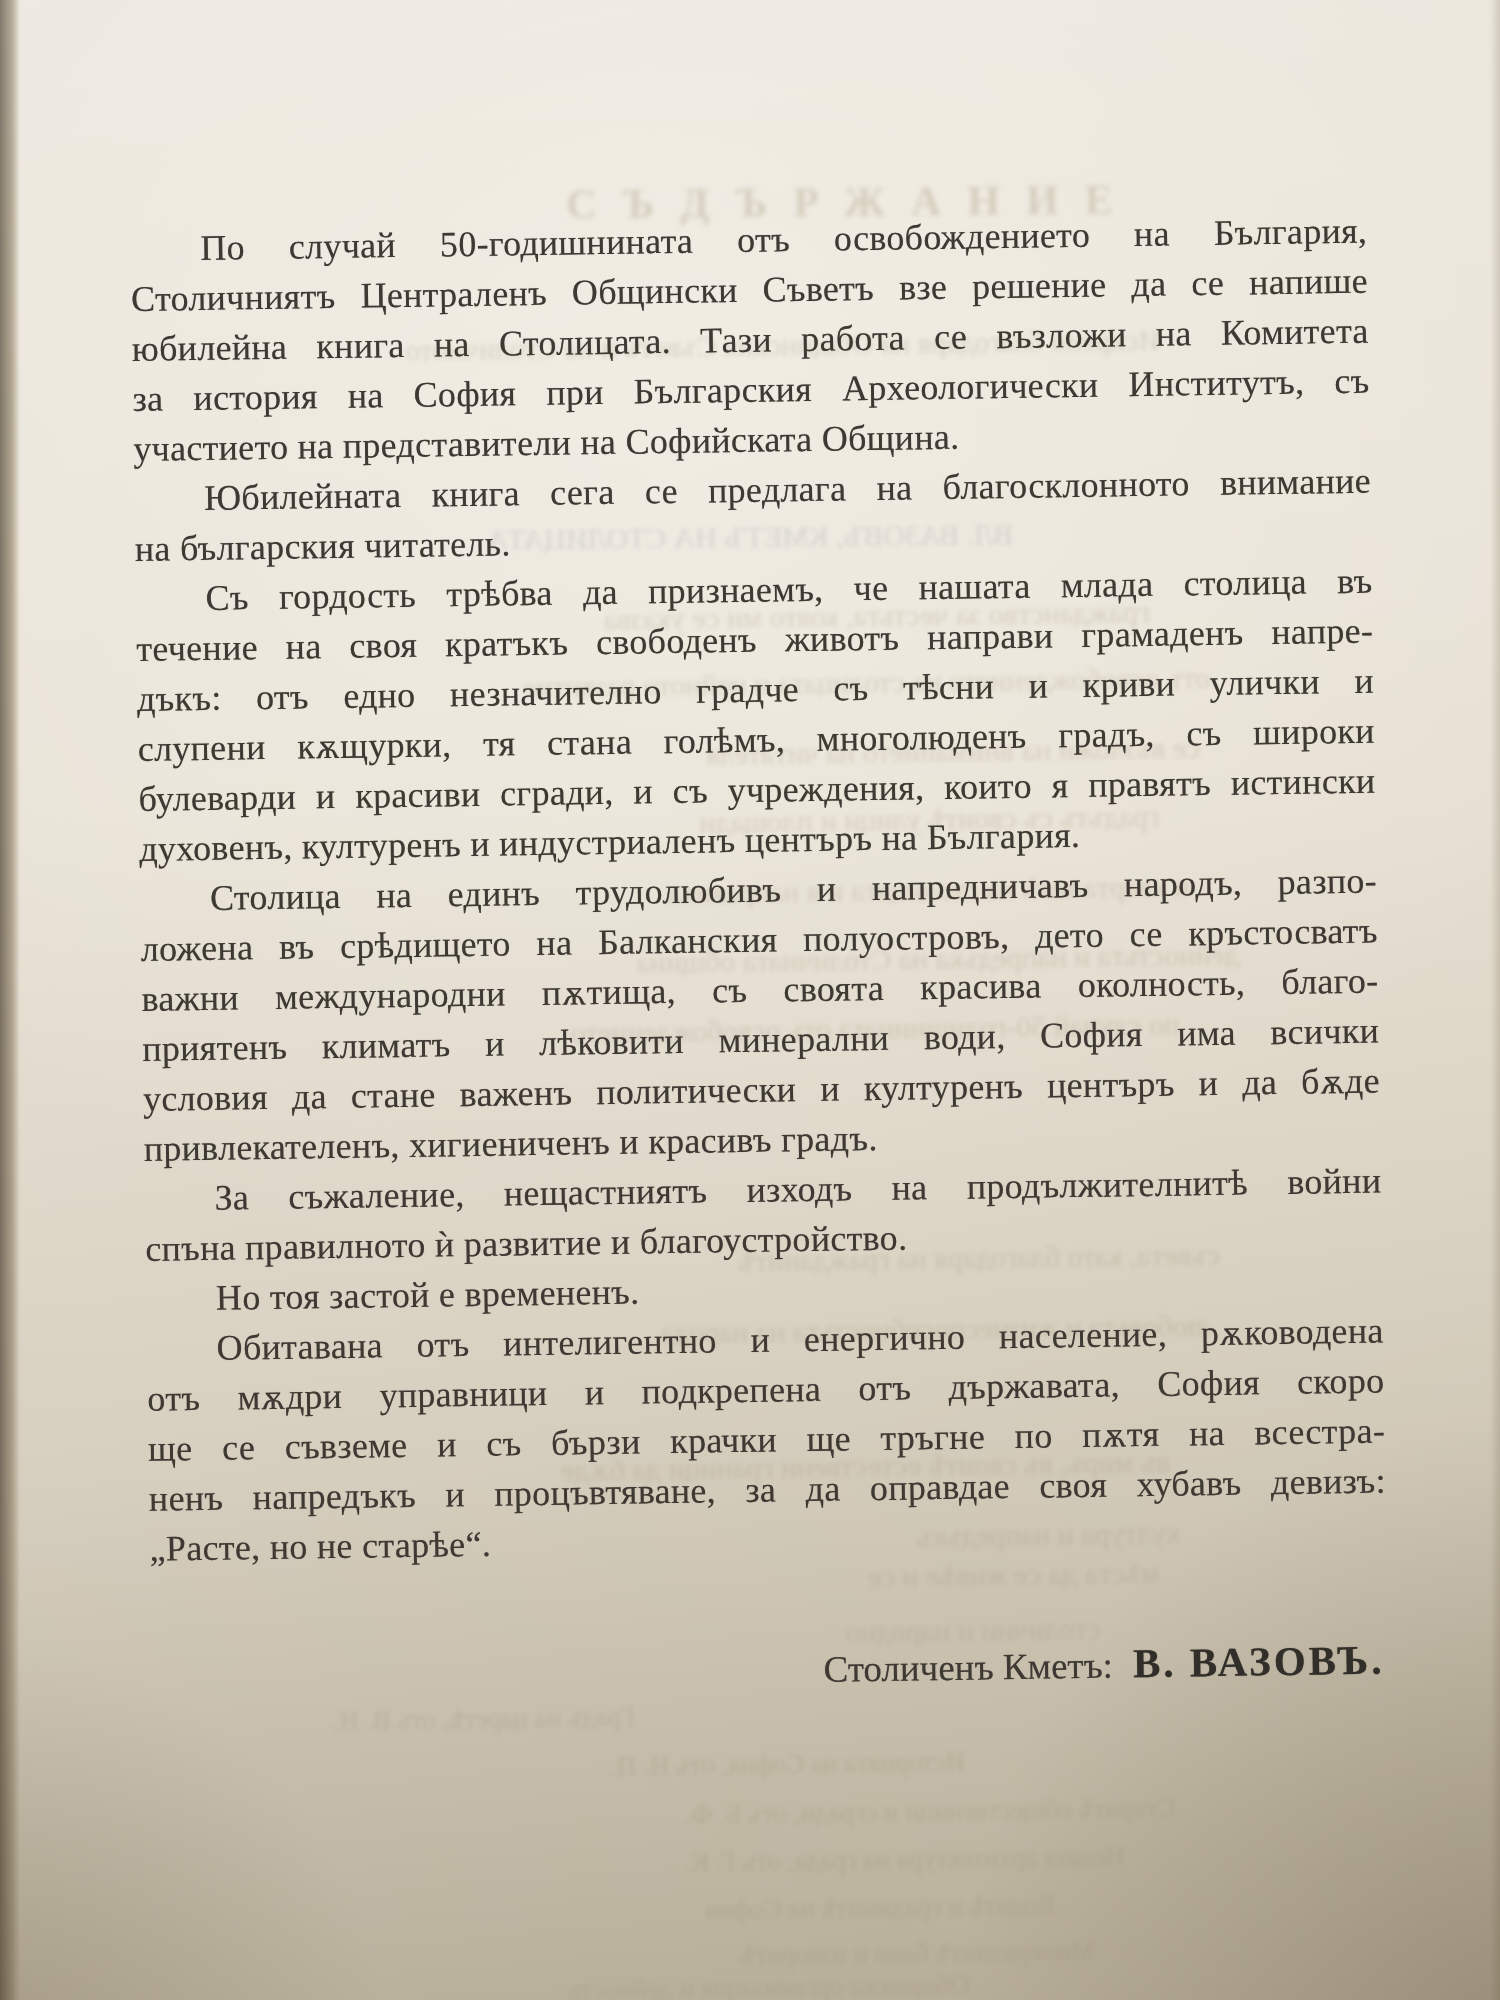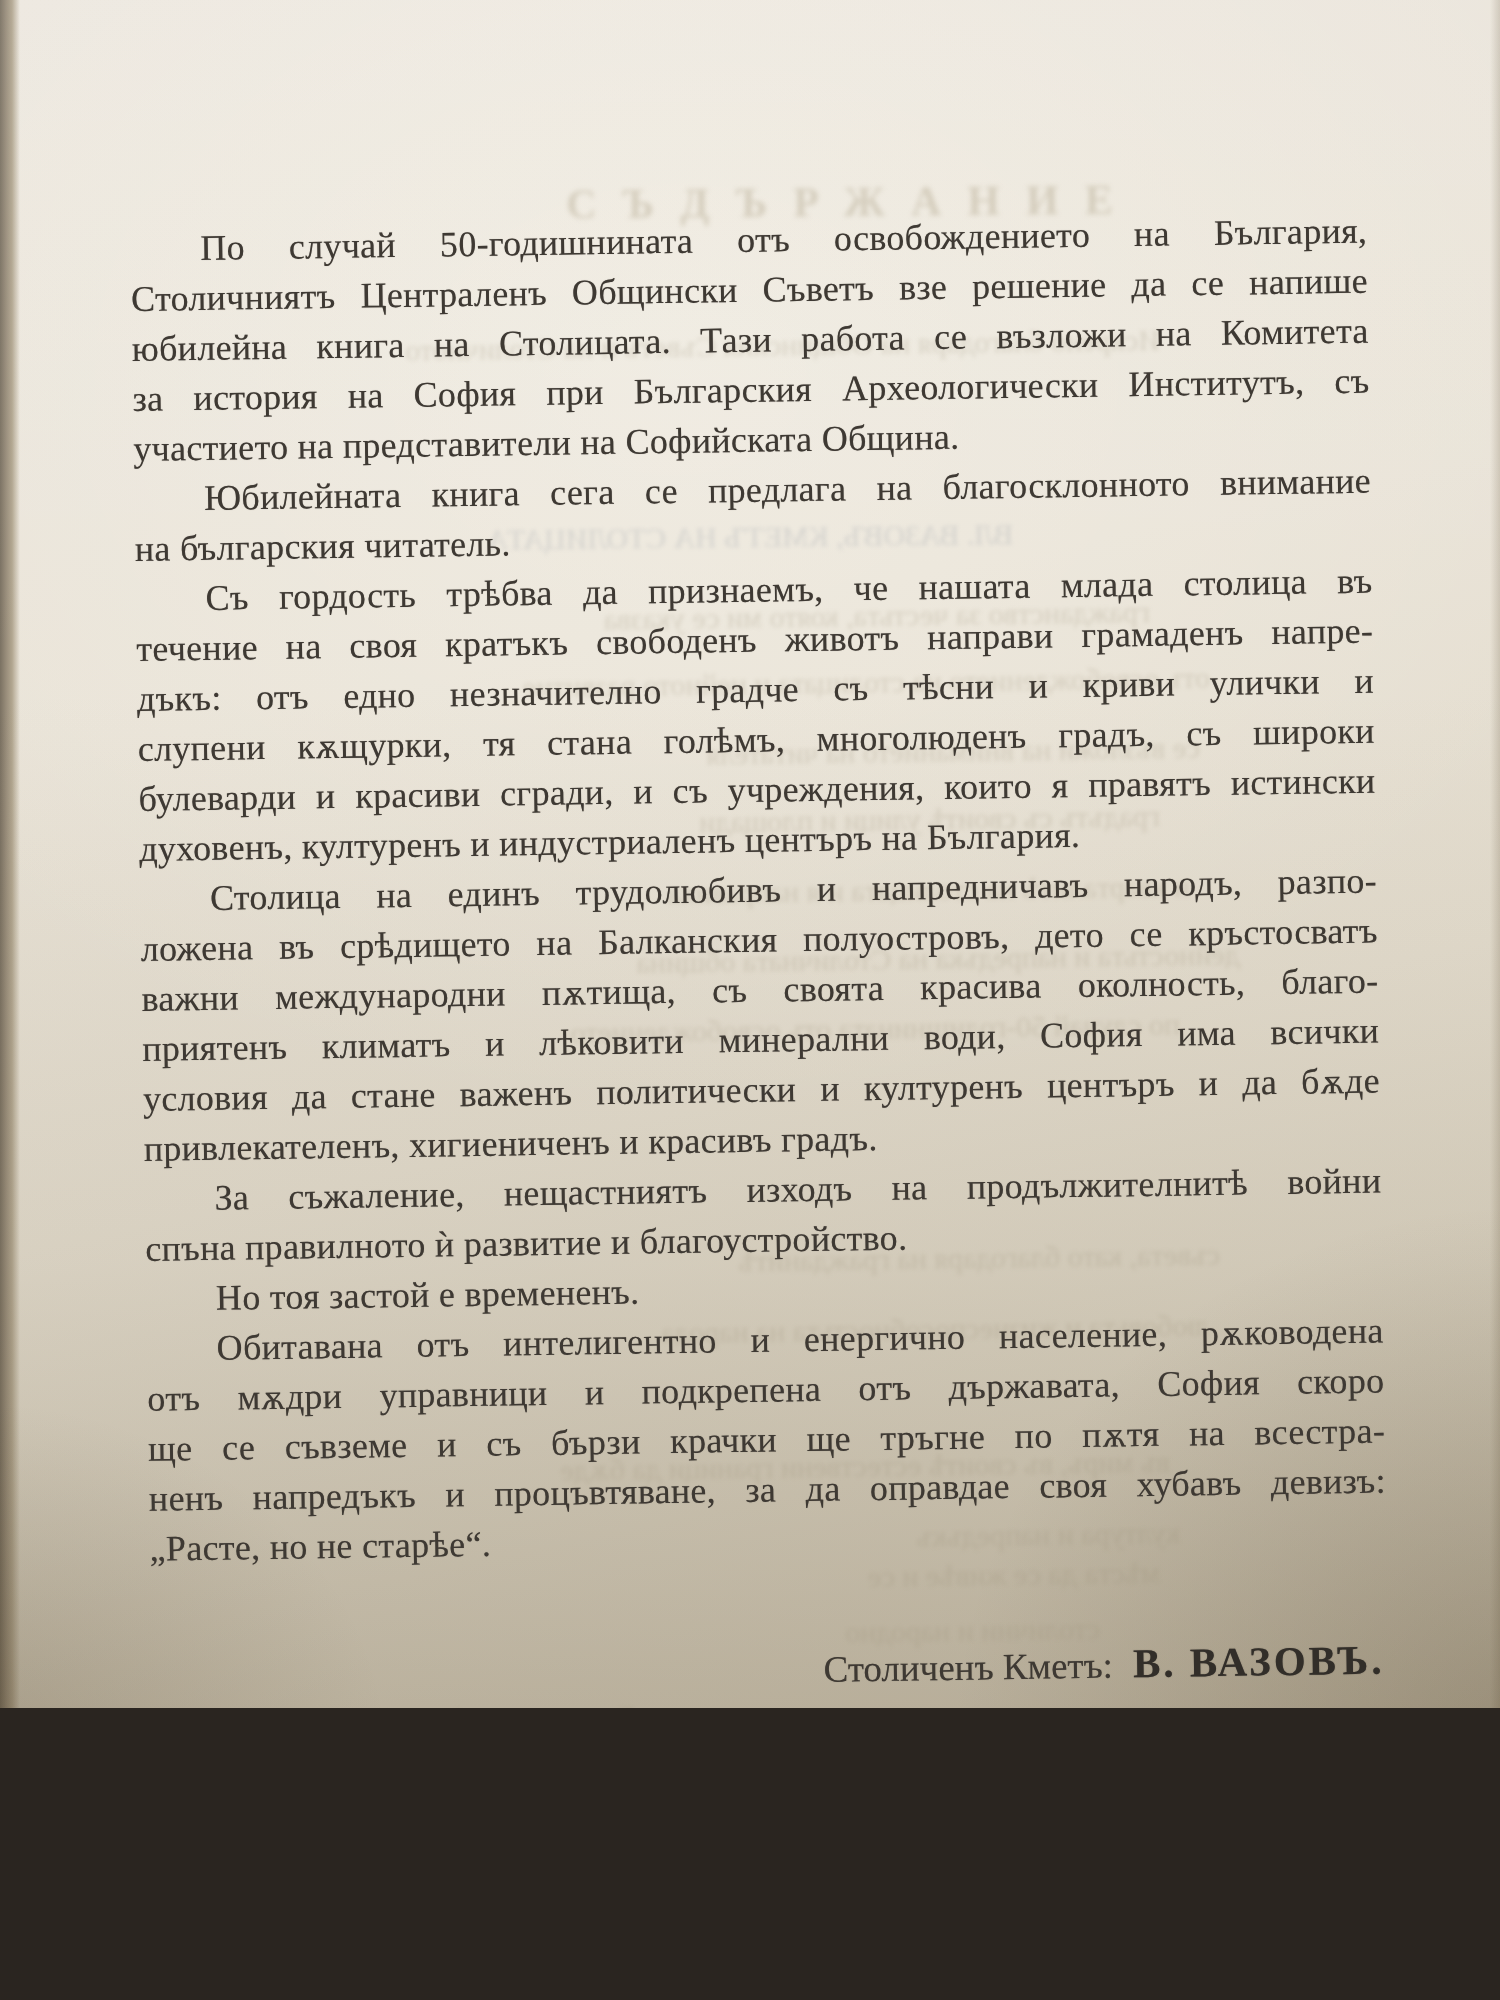--- a/index.html
+++ b/index.html
@@ -1,16 +1,16 @@
 <!DOCTYPE html>
 <html><head>
 <meta charset="utf-8">
 <style>
   html,body{margin:0;padding:0;background:#2a2520;}
-  .photo{position:relative;width:1500px;height:1708px;overflow:hidden;
+  .photo{position:relative;width:1500px;height:2000px;overflow:hidden;
     background:
       radial-gradient(120% 80% at 45% 22%, rgba(255,253,246,.30) 0%, rgba(255,253,246,0) 55%),
       linear-gradient(168deg,#ece7de 0%,#e9e3d7 38%,#e2dbcc 62%,#d7cfbd 82%,#cdc4b0 100%);
     font-family:"Liberation Serif","DejaVu Serif",serif;}
   .gutter{position:absolute;left:0;top:0;bottom:0;width:20px;
     background:linear-gradient(90deg,#5e5444 0%,#837662 30%,#a3967d 60%,rgba(163,150,125,0) 100%);
     opacity:.8;}
   .right-edge{position:absolute;right:0;top:0;bottom:0;width:10px;
     background:linear-gradient(270deg,rgba(120,106,82,.25) 0%,rgba(120,106,82,0) 100%);}
   .vignette{position:absolute;inset:0;pointer-events:none;

